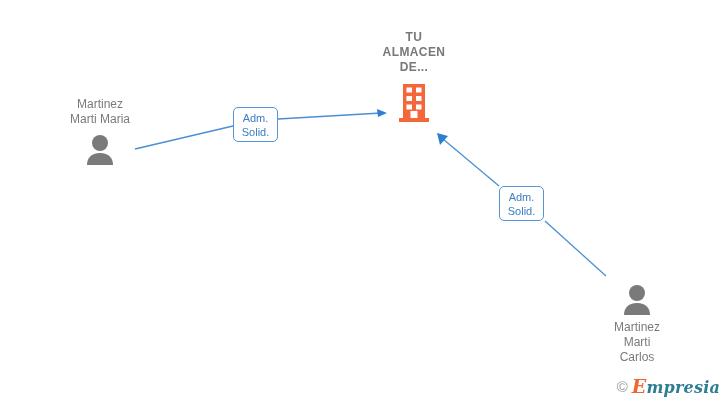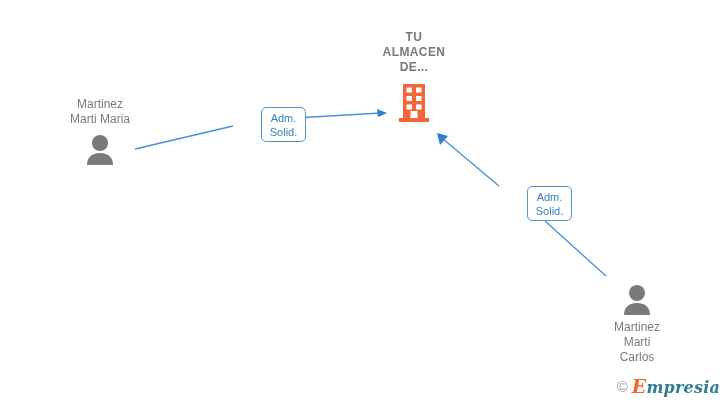--- a/index.html
+++ b/index.html
@@ -82,21 +82,20 @@
     box-sizing: border-box;
     border: 1px solid #5596d8;
     border-radius: 5px;
     background: #ffffff;
     color: #3b7ec4;
     font-size: 11px;
     line-height: 14px;
     text-align: center;
     padding: 3px 4px 2px 4px;
     white-space: pre-line;
-    margin-left: 28px;
   }
   #rel-label-1 {
     left: 233px;
     top: 107px;
     width: 45px;
     height: 35px;
   }
   #rel-label-2 {
     left: 499px;
     top: 186px;

